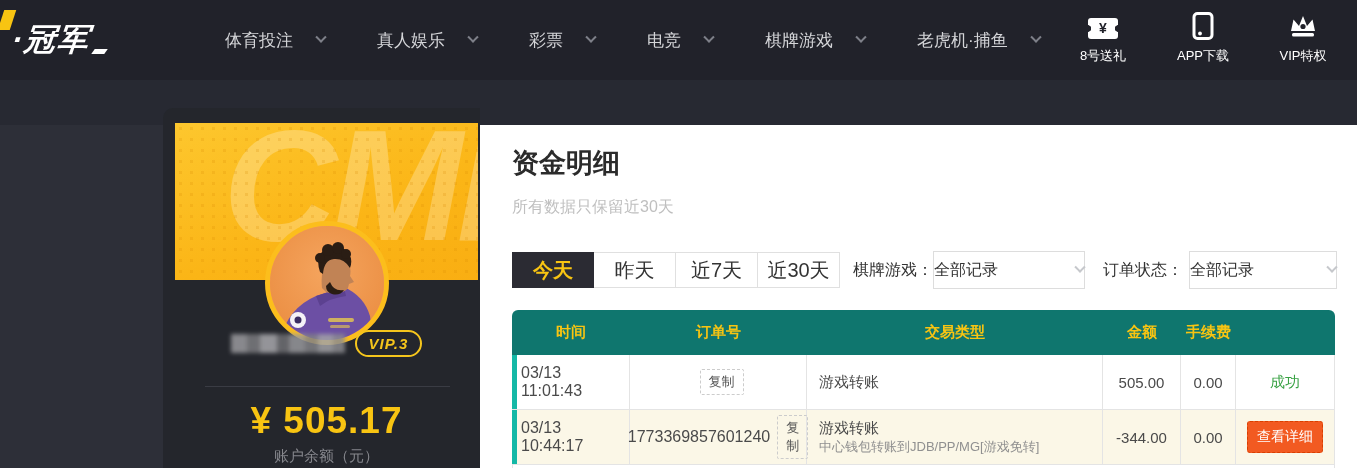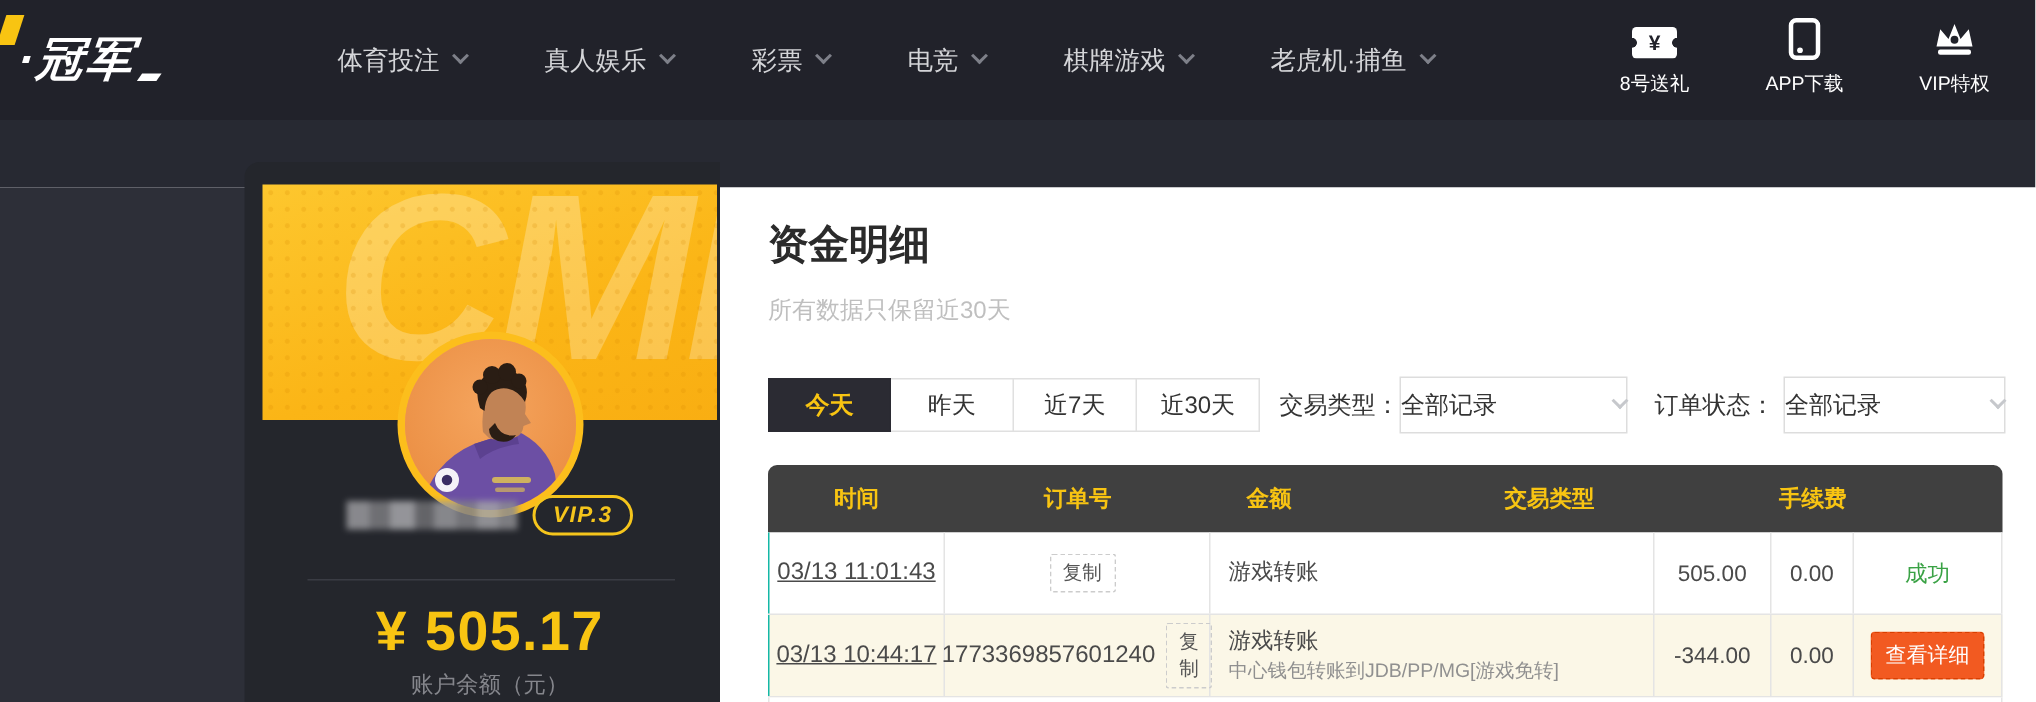--- a/index.html
+++ b/index.html
@@ -7,21 +7,21 @@
   body { font-family:"Liberation Sans","DejaVu Sans",sans-serif; background:#fff; position:relative; }
 
   
   .topnav { position:absolute; left:0; top:0; width:1357px; height:80px; background:#21222A; z-index:5; }
   .subband { position:absolute; left:0; top:80px; width:1357px; height:45px; background:#272932; z-index:1; }
   .logo { position:absolute; left:8px; top:0; height:80px; display:flex; align-items:center; color:#fff; }
   .logo-frag { position:absolute; left:-7px; top:10px; width:12px; height:20px; background:#F8C412; transform:skewX(-18deg); }
   .logo-text { font-size:31px; font-weight:900; font-style:italic; letter-spacing:2px; transform:skewX(-6deg); margin-left:4px; }
   .logo-dash { display:inline-block; width:13px; height:5px; background:#fff; transform:skewX(-35deg); margin:22px 0 0 3px; }
   .nav-menu { position:absolute; left:225px; top:0; height:80px; display:flex; align-items:center; gap:52px; }
-  .nav-item { display:flex; align-items:center; gap:10px; color:#D4D5D8; font-size:17px; cursor:pointer; white-space:nowrap; }
+  .nav-item { display:flex; align-items:center; gap:24px; color:#D4D5D8; font-size:17px; cursor:pointer; white-space:nowrap; }
   .chev { display:inline-block; width:8px; height:8px; border-right:2px solid #7E8089; border-bottom:2px solid #7E8089; transform:rotate(45deg) translate(-2px,-2px); }
   .nav-right { position:absolute; right:16px; top:0; height:80px; display:flex; align-items:center; gap:24px; }
   .ql { display:flex; flex-direction:column; align-items:center; width:76px; cursor:pointer; }
   .ql-label { color:#fff; font-size:13px; margin-top:6px; white-space:nowrap; }
   .icon-box { height:26px; display:flex; align-items:center; justify-content:center; }
   .ticket { width:30px; height:21px; border-radius:3px; display:flex; align-items:center; justify-content:center;
             font-weight:bold; font-size:14px; color:#21222A;
             background:radial-gradient(circle at 0 50%, #21222A 3px, transparent 3.5px),
                        radial-gradient(circle at 100% 50%, #21222A 3px, transparent 3.5px), #fff; }
 
@@ -47,38 +47,38 @@
              font-size:37px; font-weight:600; letter-spacing:1px; z-index:6; }
   .balance-label { position:absolute; left:175px; top:447px; width:303px; text-align:center; color:#85868C; font-size:15px; z-index:6; }
 
   
   .main { position:absolute; left:480px; top:125px; width:877px; height:343px; background:#fff; z-index:2; }
   .page-title { position:absolute; left:32px; top:20px; font-size:27px; font-weight:600; color:#2B2B2B; }
   .page-sub { position:absolute; left:32px; top:72px; font-size:16px; color:#BFBFBF; }
 
   .filter-row { position:absolute; left:0; top:126px; width:877px; height:40px; }
   .tabs { position:absolute; left:32px; top:1px; display:flex; }
-  .tab { width:82px; height:36px; display:flex; align-items:center; justify-content:center; font-size:16px;
+  .tab { width:82px; height:36px; display:flex; align-items:center; justify-content:center; font-size:20px;
          color:#333; background:#fff; border:1px solid #E0E0E0; border-left:none; cursor:pointer; }
   .tab:first-child { border-left:1px solid #E0E0E0; }
   .tab.active { background:#2B2B33; border-color:#2B2B33; color:#F8C412; font-weight:bold; }
   .f-label { position:absolute; top:0; height:38px; display:flex; align-items:center; font-size:16px; color:#333; }
   .dd { position:absolute; top:0; height:38px; border:1px solid #DDDDDD; background:#fff; display:flex;
         align-items:center; justify-content:space-between; padding:0 0; font-size:16px; color:#333; cursor:pointer; }
   .dd .chev { border-color:#C6C8CC; transform:rotate(45deg) translate(-2px,-2px); }
 
   
   .tbl { position:absolute; left:32px; top:185px; width:823px; }
-  .thead { display:flex; height:45px; background:#404040; border-radius:6px 6px 0 0; }
+  .thead { display:flex; height:45px; background:#0f766e; border-radius:6px 6px 0 0; }
   .thead .hc { display:flex; align-items:center; justify-content:center; color:#F8C412; font-size:15px; font-weight:bold; }
   .trow { display:flex; height:55px; background:#fff; border-bottom:1px solid #E4E4E4; }
   .trow.alt { background:#FBF7E7; }
   .trow .tc { display:flex; align-items:center; justify-content:center; font-size:16px; color:#4A4A4A;
               border-right:1px solid #E4E4E4; padding:0 4px; }
-  .trow .tc:first-child { border-left:1px solid #14b8a6;text-decoration:underline; }
+  .trow .tc:first-child { border-left:5px solid #14b8a6; }
   .trow .tc.type { flex-direction:column; align-items:flex-start; justify-content:center; padding-left:12px; }
   .type-main { font-size:15px; color:#4A4A4A; line-height:20px; }
   .type-sub { font-size:13px; color:#909090; line-height:18px; }
   .copy-btn { margin-left:7px; padding:3px 8px; border:1px dashed #CCCCCC; border-radius:2px;
               font-size:13px; color:#555; background:transparent; cursor:pointer; }
   .status-ok { color:#3AA245; font-size:15px; }
   .detail-btn { background:#F25A21; border:1px dashed #D93F00; border-radius:3px; color:#fff;
                 font-size:14px; padding:6px 9px; cursor:pointer; }
   .stub-row { display:flex; height:8px; background:#fff; border-left:1px solid #E4E4E4; border-right:1px solid #E4E4E4; }
 </style>
@@ -204,38 +204,38 @@
   <div class="page-title">资金明细</div>
   <div class="page-sub">所有数据只保留近30天</div>
 
   <div class="filter-row">
     <div class="tabs" id="tabs">
         <div class="tab active">今天</div>
         <div class="tab">昨天</div>
         <div class="tab">近7天</div>
         <div class="tab">近30天</div>
       </div>
-    <div class="f-label" style="left:373px">交易类型：</div>
+    <div class="f-label" style="left:373px">棋牌游戏：</div>
     <div class="dd" style="left:453px;width:152px">
       <span>全部记录</span>
       <span class="chev"></span>
     </div>
     <div class="f-label" style="left:623px">订单状态：</div>
     <div class="dd" style="left:709px;width:148px">
       <span>全部记录</span>
       <span class="chev"></span>
     </div>
   </div>
 
   <div class="tbl">
     <div class="thead" id="thead">
         <div class="hc" style="width: 118px;">时间</div>
         <div class="hc" style="width: 177px;">订单号</div>
+        <div class="hc" style="width: 296px;">交易类型</div>
         <div class="hc" style="width: 78px;">金额</div>
-        <div class="hc" style="width: 296px;">交易类型</div>
         <div class="hc" style="width: 55px;">手续费</div>
       </div>
     <div id="tbody">
         <div class="trow">
           <div class="tc" style="width: 118px;">03/13 11:01:43</div>
           <div class="tc" style="width: 177px;">
             <button class="copy-btn">复制</button>
           </div>
           <div class="tc type" style="width: 296px;">
             <div class="type-main">游戏转账</div>

